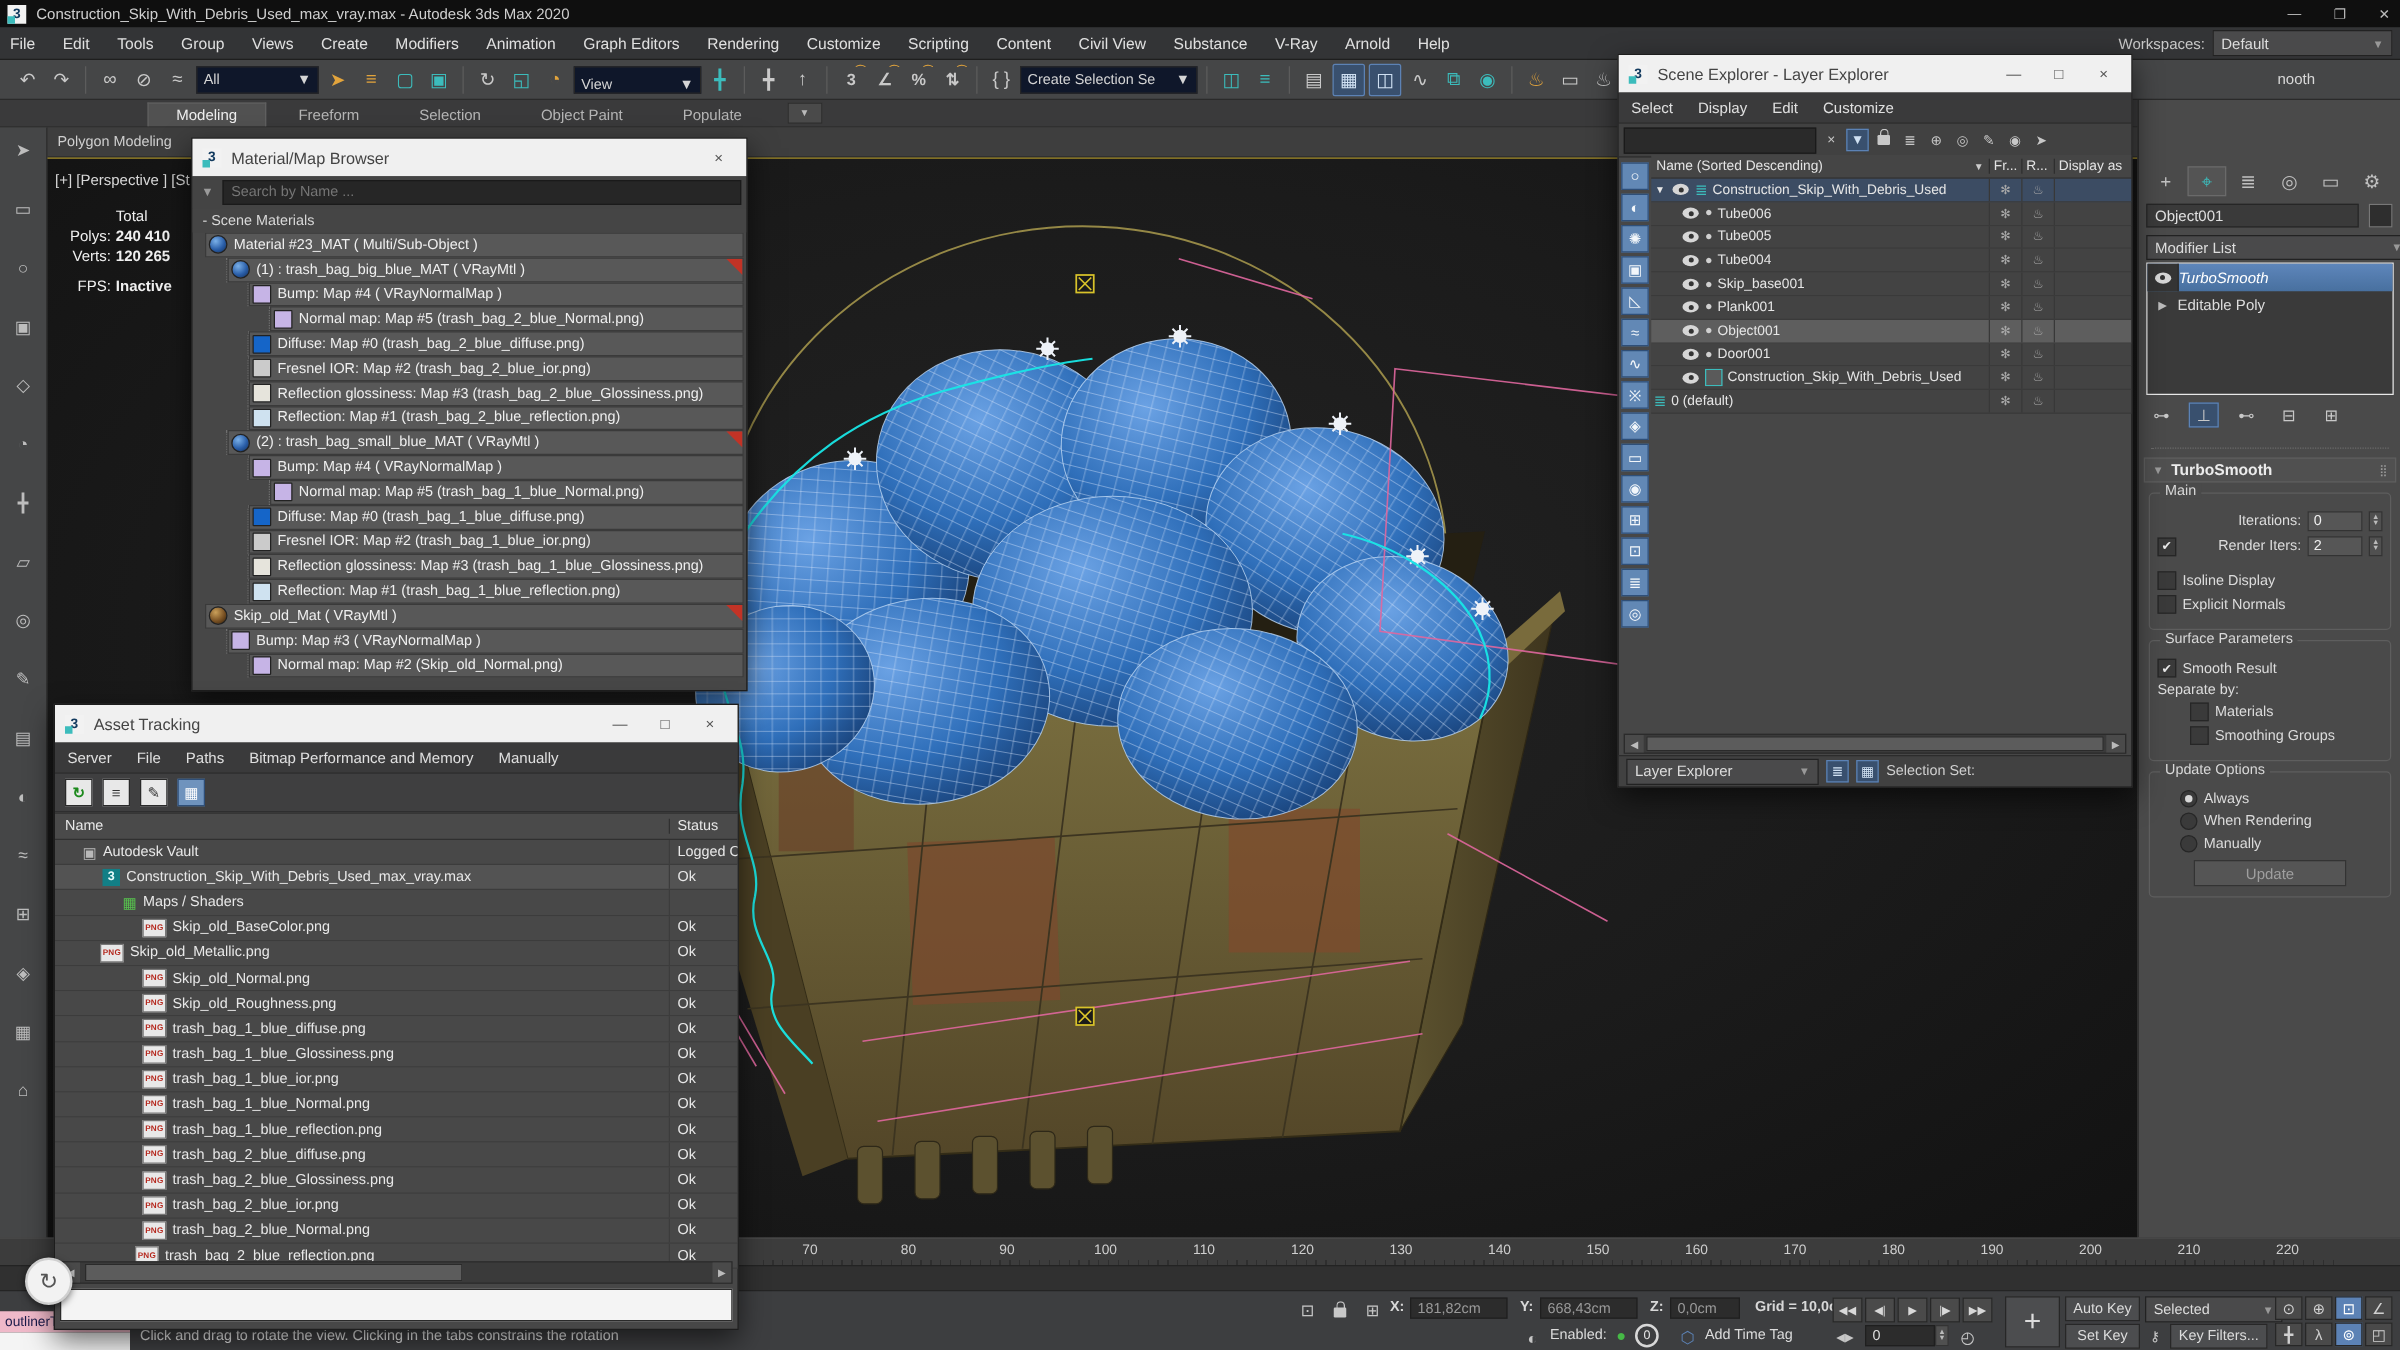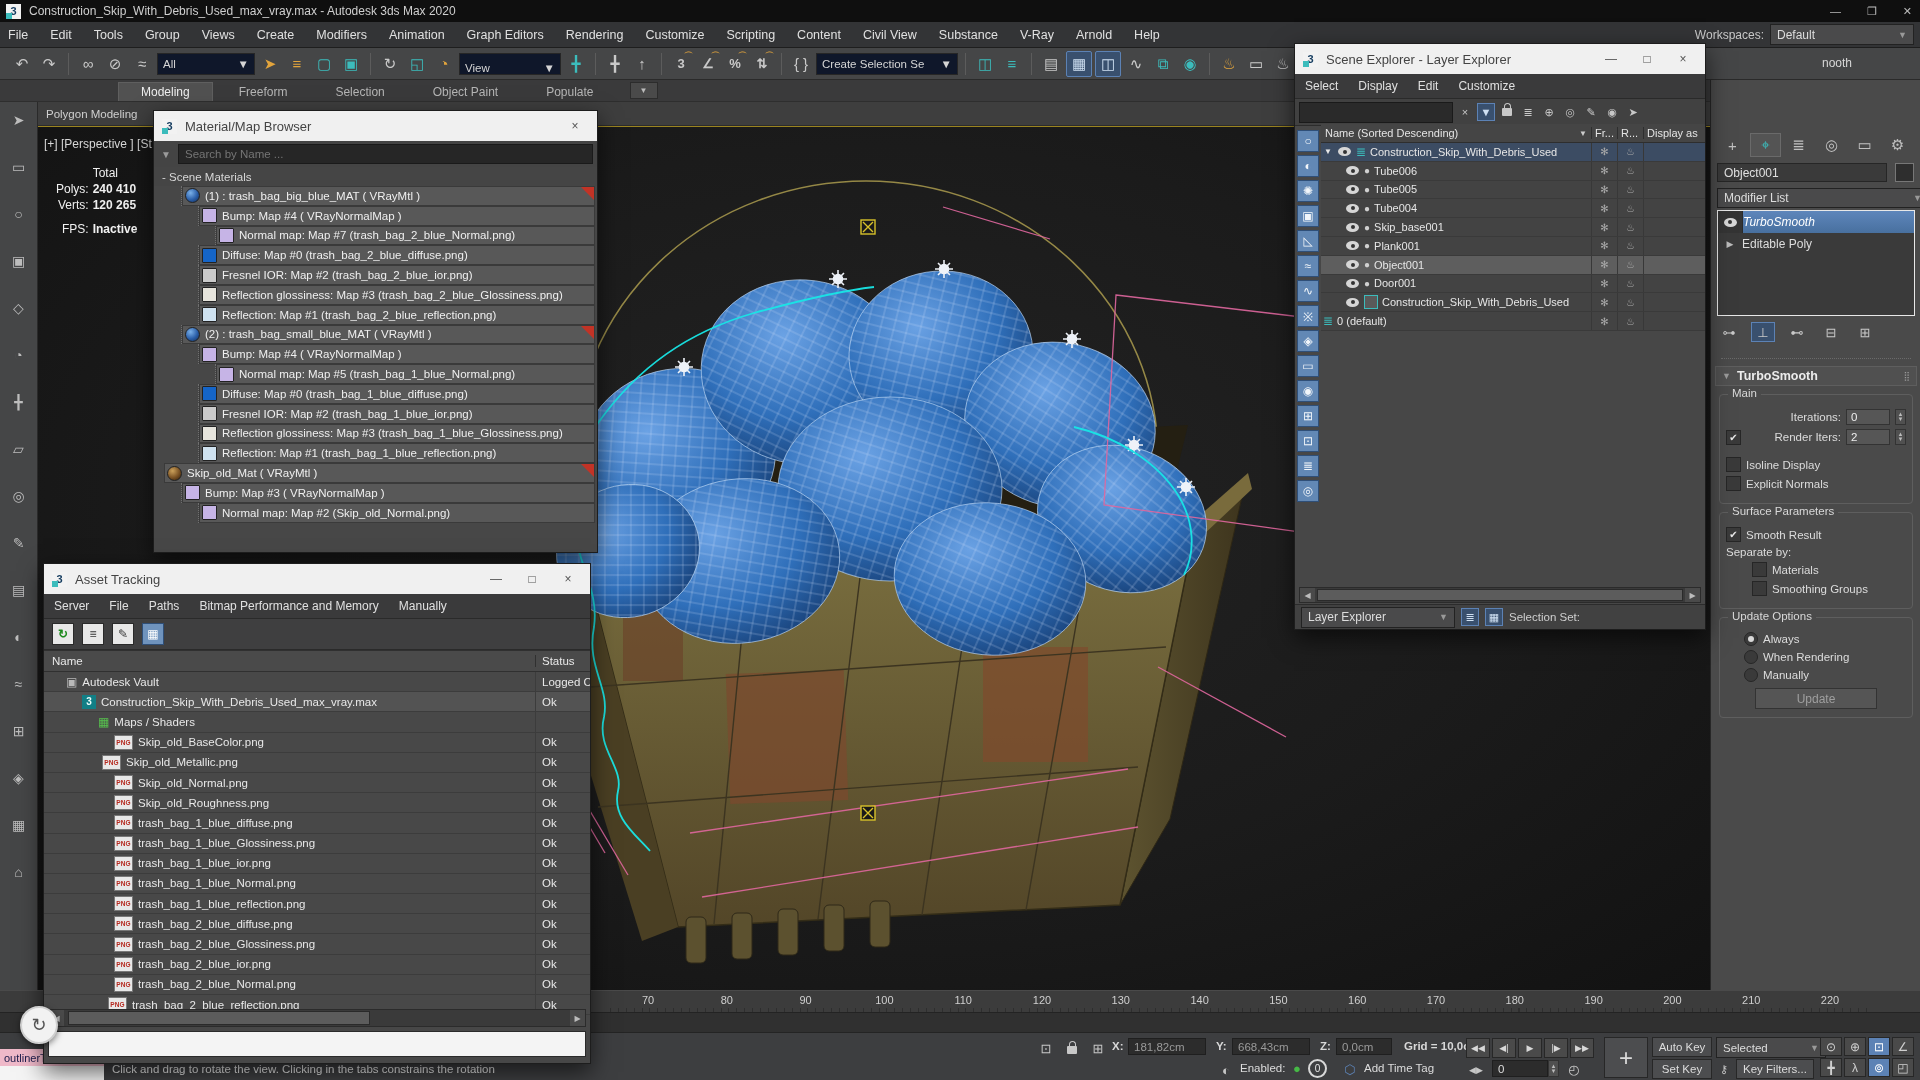--- a/index.html
+++ b/index.html
@@ -682,39 +682,46 @@
       <span class="t">Material/Map Browser</span>
       <span class="wbtn">×</span>
     </div>
     <div id="mm-search">
       <span class="car">▼</span>
       <input placeholder="Search by Name ..." style="">
     </div>
     <div id="mm-group">- Scene Materials</div>
     <div id="mm-rows" style="padding-left:4px">
         <div class="mmrow">
+          <span class="mmind" style="width: 6px; border-right: none;"></span>
+          <div class="mmbar">
+            <span class="mmic ic-sphere-blue"></span>
+            <span class="mmtx">Material #23_MAT  ( Multi/Sub-Object )</span>
+          </div>
+        </div>
+        <div class="mmrow">
           <span class="mmind" style="width: 23px;"></span>
           <div class="mmbar">
             <span class="mmic ic-sphere-blue"></span>
             <span class="mmtx">(1) : trash_bag_big_blue_MAT  ( VRayMtl )</span>
             <span class="mmflag"></span>
           </div>
         </div>
         <div class="mmrow">
           <span class="mmind" style="width: 40px;"></span>
           <div class="mmbar">
             <span class="mmic ic-map-normal"></span>
             <span class="mmtx">Bump: Map #4  ( VRayNormalMap )</span>
           </div>
         </div>
         <div class="mmrow">
           <span class="mmind" style="width: 57px;"></span>
           <div class="mmbar">
             <span class="mmic ic-map-normal"></span>
-            <span class="mmtx">Normal map: Map #7 (trash_bag_2_blue_Normal.png)</span>
+            <span class="mmtx">Normal map: Map #5 (trash_bag_2_blue_Normal.png)</span>
           </div>
         </div>
         <div class="mmrow">
           <span class="mmind" style="width: 40px;"></span>
           <div class="mmbar">
             <span class="mmic ic-map-diffuse"></span>
             <span class="mmtx">Diffuse: Map #0 (trash_bag_2_blue_diffuse.png)</span>
           </div>
         </div>
         <div class="mmrow">
@@ -861,21 +868,21 @@
           <div class="atst"></div>
         </div>
         <div class="atrow">
           <div class="atname" style="padding-left: 70px;">
             <span class="pngico">PNG</span>
             <span>Skip_old_BaseColor.png</span>
           </div>
           <div class="atst">Ok</div>
         </div>
         <div class="atrow">
-          <div class="atname" style="padding-left: 36px; margin-left: 22px;">
+          <div class="atname" style="padding-left: 36px;">
             <span class="pngico">PNG</span>
             <span>Skip_old_Metallic.png</span>
           </div>
           <div class="atst">Ok</div>
         </div>
         <div class="atrow">
           <div class="atname" style="padding-left: 70px;">
             <span class="pngico">PNG</span>
             <span>Skip_old_Normal.png</span>
           </div>

